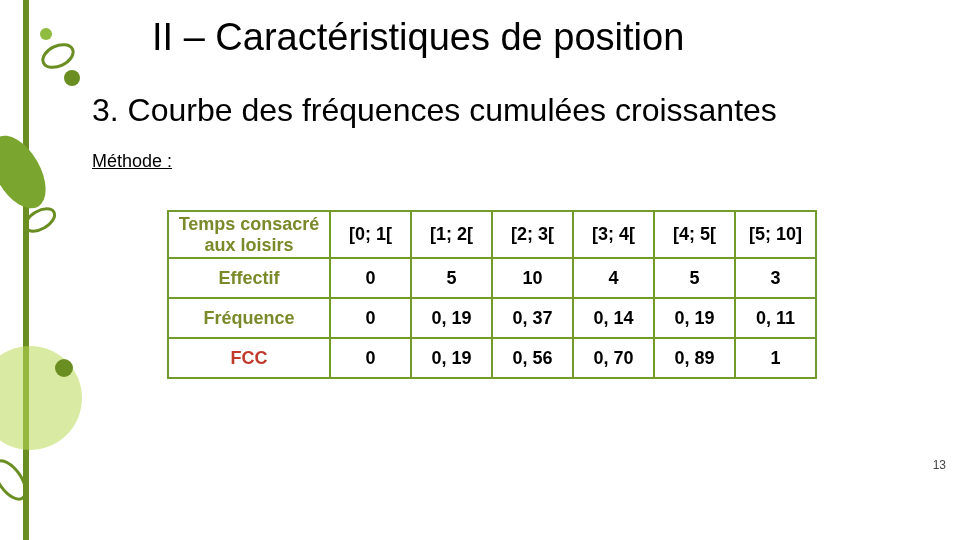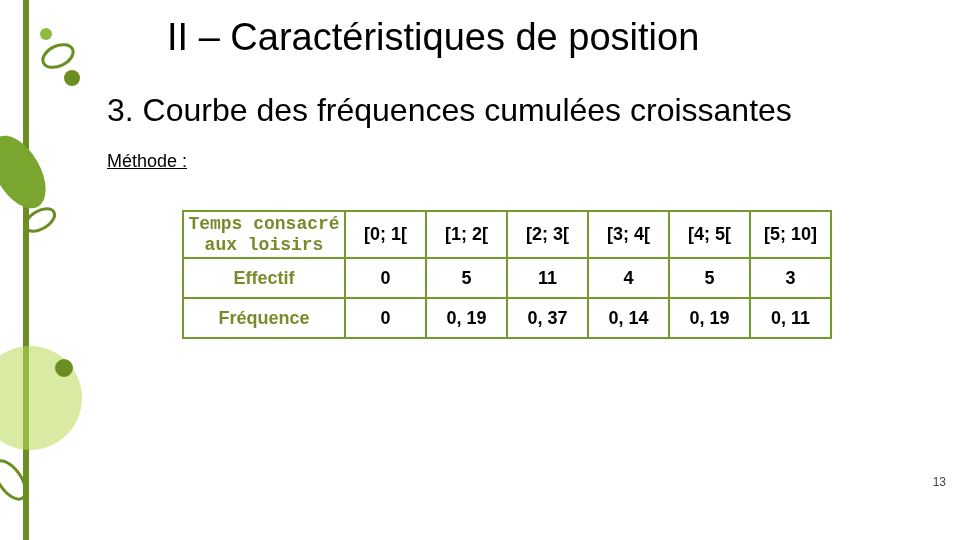--- a/index.html
+++ b/index.html
@@ -26,21 +26,21 @@
   }
   .accent svg {
     position: absolute;
     left: 0;
     top: 0;
     overflow: visible;
   }
 
   .content {
     position: absolute;
-    left: 107px;
+    left: 92px;
     right: 30px;
     top: 15px;
     height: 510px;
   }
 
   h1 {
     margin: 0;
     padding-left: 60px;
     font-weight: 400;
     font-size: 38px;
@@ -91,27 +91,26 @@
   }
   .fcc .row-head { color: #c0392b; }
   .header-row .row-head {
     white-space: normal;
   }
   .header-row td {
     font-size: 18px;
   }
   .header-row .row-head {
     padding: 2px 2px;
-    font-family: Liberation Mono, monospace;
   }
 
   .pagenum {
     position: absolute;
     right: 14px;
-    bottom: 51px;
+    bottom: 68px;
     font-size: 12px;
     font-family: Arial, sans-serif;
     color: #444;
   }
 </style>
 </head>
 <body>
 
 <div class="accent">
   <svg width="160" height="540">
@@ -159,33 +158,42 @@
         <td>[1; 2[</td>
         <td>[2; 3[</td>
         <td>[3; 4[</td>
         <td>[4; 5[</td>
         <td>[5; 10]</td>
       </tr>
       <tr>
         <td class="row-head">Effectif</td>
         <td>0</td>
         <td>5</td>
-        <td>11</td>
+        <td>10</td>
         <td>4</td>
         <td>5</td>
         <td>3</td>
       </tr>
       <tr>
         <td class="row-head">Fréquence</td>
         <td>0</td>
         <td>0, 19</td>
         <td>0, 37</td>
         <td>0, 14</td>
         <td>0, 19</td>
         <td>0, 11</td>
       </tr>
+      <tr class="fcc">
+        <td class="row-head">FCC</td>
+        <td>0</td>
+        <td>0, 19</td>
+        <td>0, 56</td>
+        <td>0, 70</td>
+        <td>0, 89</td>
+        <td>1</td>
+      </tr>
     </tbody>
       </table>
   </div>
 
 </div>
 
 <div class="pagenum">13</div>
 
 </body></html>

